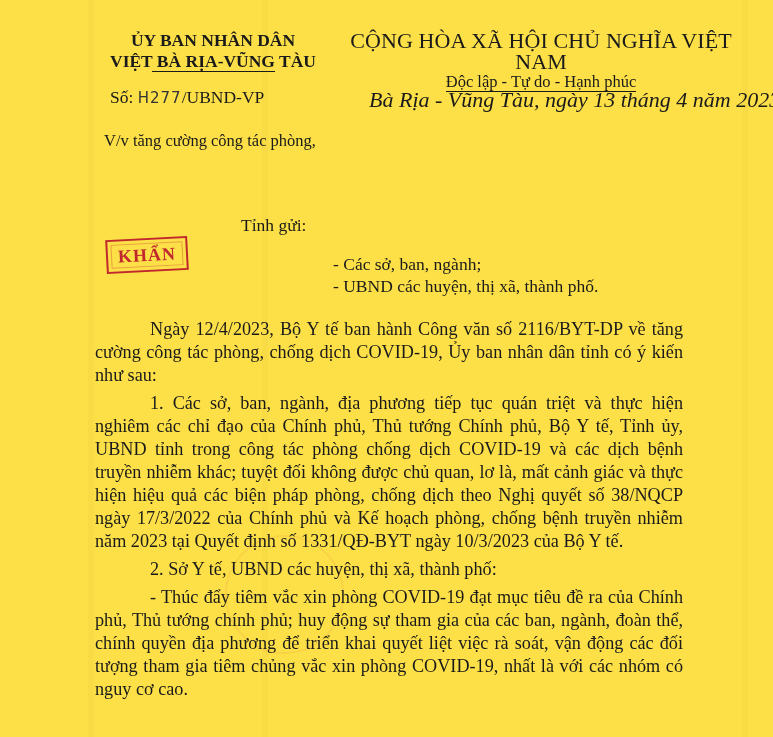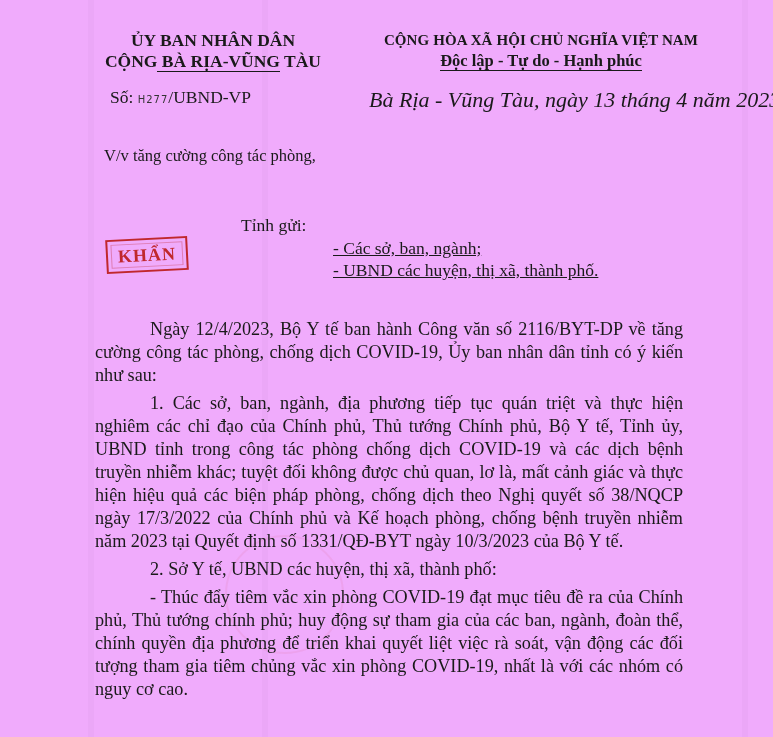--- a/index.html
+++ b/index.html
@@ -12,21 +12,21 @@
       height: 737px;
       overflow: hidden;
       position: relative;
       font-family: "Liberation Serif", "DejaVu Serif", serif;
       color: #1a1a1a;
     }
     .page {
       position: absolute;
       left: 0; top: 0;
       width: 773px; height: 737px;
-      background: #f0abfc;
+      background: #fde047;
     }
     
     .scan-band {
       position: absolute;
       top: 0; bottom: 0;
       width: 6px;
       background: rgba(0,0,0,0.018);
     }
     .abs { position: absolute; white-space: nowrap; }
 
@@ -44,69 +44,67 @@
       padding-bottom: 0px;
       text-align: center;
     }
     .hdr-right {
       position: absolute;
       left: 345px; top: 30px;
       width: 392px;
       text-align: center;
     }
     .hdr-right .nation {
-      font-weight: bold;
-      font-size: 15px;
+      font-weight: normal;
+      font-size: 22px;
       line-height: 21px;
       letter-spacing: 0.1px;
     }
     .hdr-right .motto {
-      font-weight: bold;
+      font-weight: normal;
       font-size: 16.5px;
       line-height: 21px;
       display: inline-block;
       border-bottom: 1.3px solid #1a1a1a;
       line-height: 18px;
       margin-top: 1px;
     }
     .docno {
       left: 110px; top: 87px;
       font-size: 17.5px;
     }
     .docno .hand {
       font-family: "DejaVu Sans", sans-serif;
-      font-size: 10px;
+      font-size: 15px;
       letter-spacing: 1px;
       font-weight: normal;
       color: #333;
     }
     .date {
       left: 369px; top: 87px;
       font-style: italic;
       font-size: 22px;
     }
     .subject {
       position: absolute;
       left: 90px; top: 131px;
       width: 240px;
       text-align: center;
       font-size: 16.5px;
       line-height: 19px;
-      margin-top: 15px;
     }
     .kinh-gui {
       left: 241px; top: 215px;
       font-size: 17.5px;
     }
     .recipients {
       position: absolute;
-      left: 333px; top: 237px;
+      left: 333px; top: 253px;
       font-size: 17.5px;
       line-height: 22px;
-      text-decoration: underline;
     }
     .stamp {
       position: absolute;
       left: 106px; top: 238px;
       width: 78px; height: 30px;
       border: 2.5px solid #c0282d;
       outline: 1px solid rgba(192,40,45,0.35);
       outline-offset: -6px;
       transform: rotate(-3deg);
       color: #c0282d;
@@ -144,21 +142,21 @@
 <div class="page">
   <div class="scan-band" style="left:88px"></div>
   <div class="scan-band" style="left:262px"></div>
   <div class="scan-band" style="left:742px"></div>
 
   <div class="watermark"></div>
 
   <div class="hdr-left">
     <div>ỦY BAN NHÂN DÂN</div>
     <div>
-      <span>CỘNG</span><span class="ul-part"> BÀ RỊA-VŨNG</span><span> TÀU</span>
+      <span>VIỆT</span><span class="ul-part"> BÀ RỊA-VŨNG</span><span> TÀU</span>
     </div>
   </div>
 
   <div class="hdr-right">
     <div class="nation">CỘNG HÒA XÃ HỘI CHỦ NGHĨA VIỆT NAM</div>
     <div class="motto">Độc lập - Tự do - Hạnh phúc</div>
   </div>
 
   <div class="abs docno">
     <span>Số: </span><span class="hand">H277</span><span>/UBND-VP</span>

